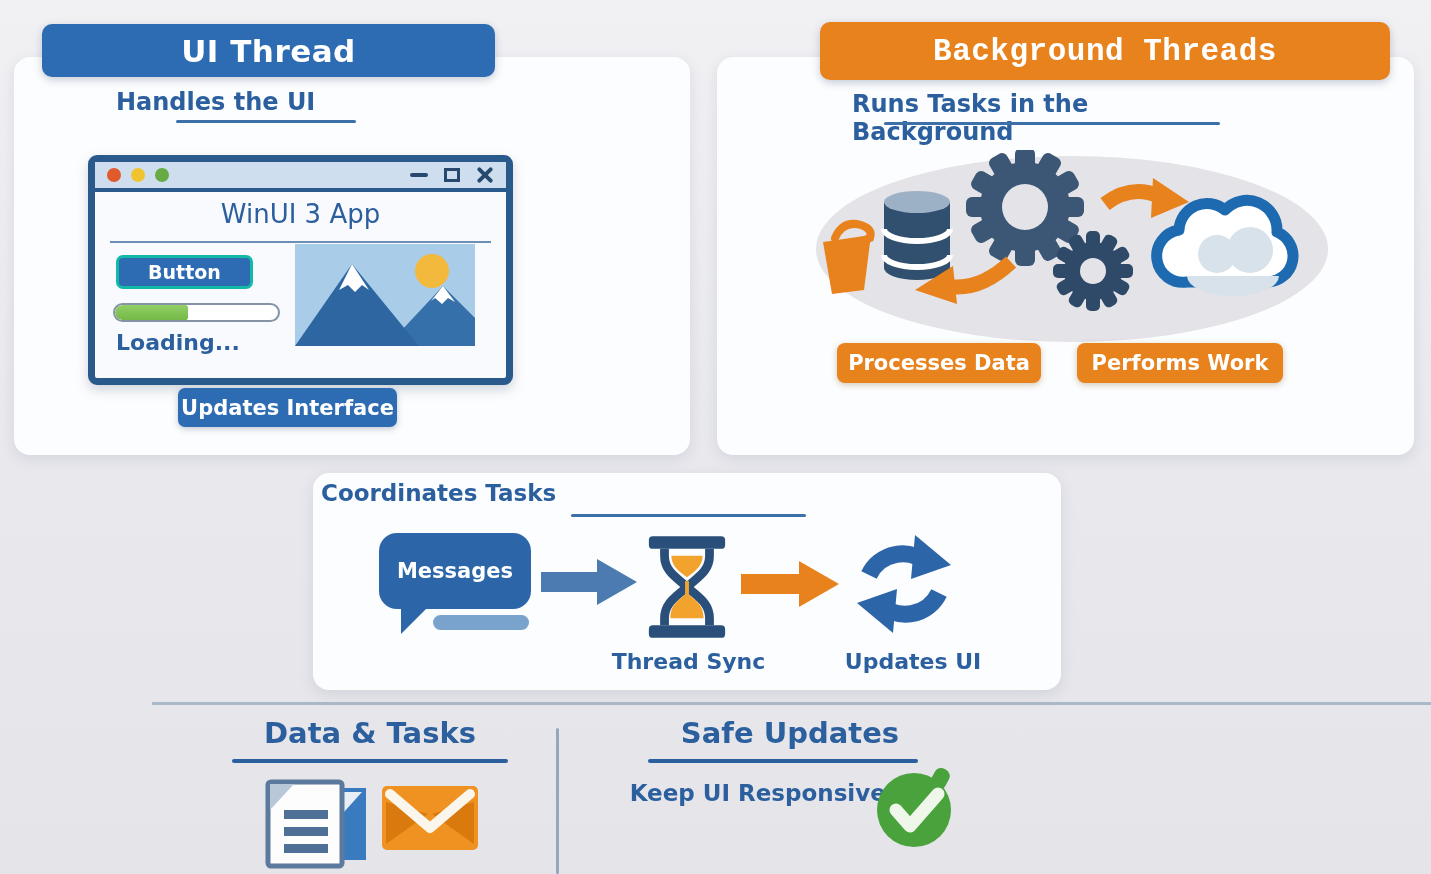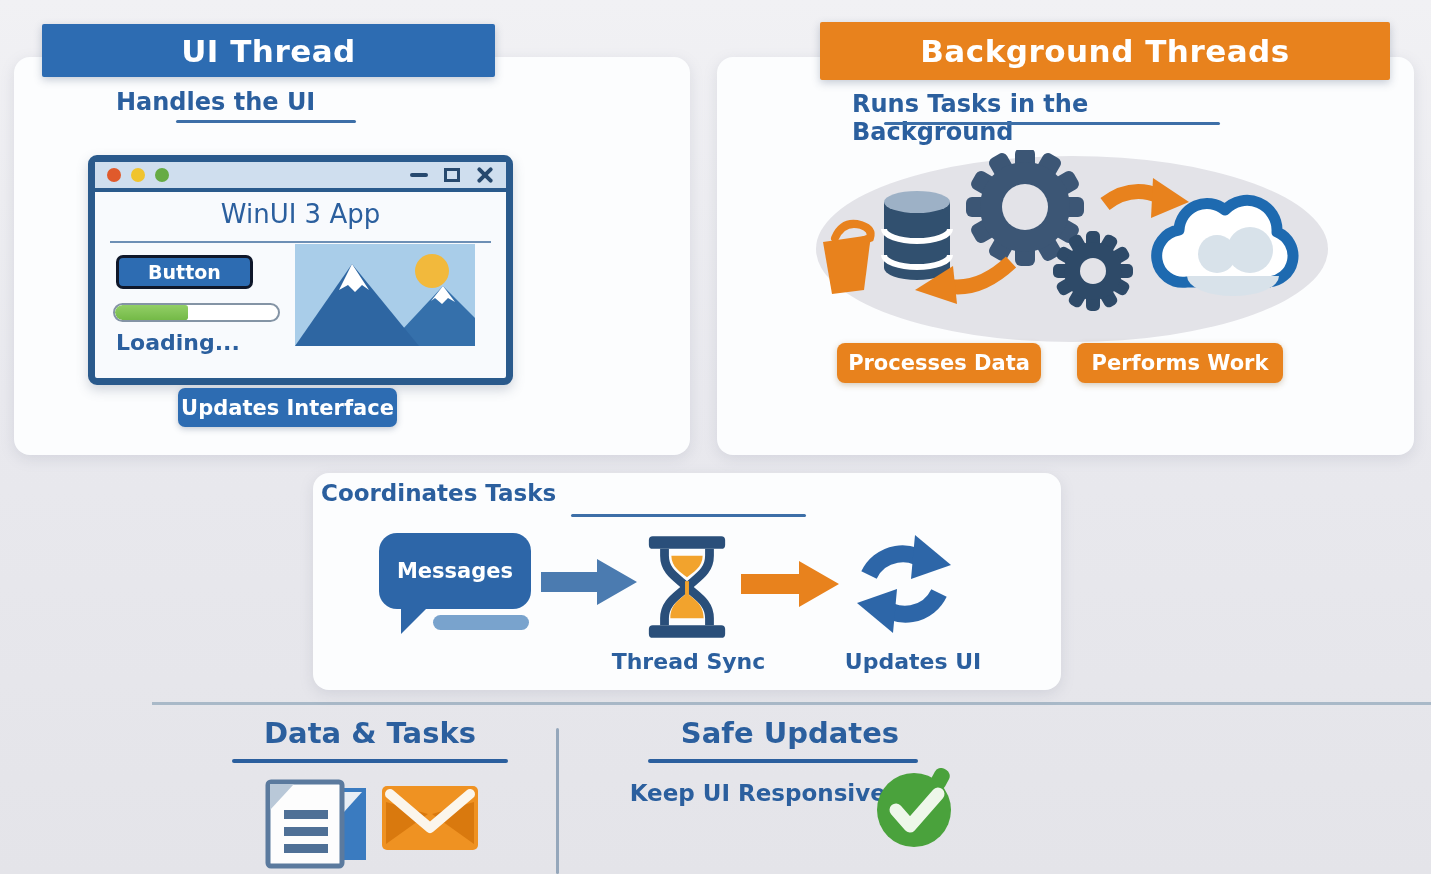--- a/index.html
+++ b/index.html
@@ -9,21 +9,21 @@
     background:linear-gradient(180deg,#f1f1f4 0%, #e9e9ee 45%, #e4e4e9 100%);
   }
   .abs { position:absolute; }
   .card {
     background:#fcfdfe; border-radius:16px;
     box-shadow:0 4px 14px rgba(120,130,150,.18);
   }
   .hdr {
     display:flex; align-items:center; justify-content:center;
     color:#fff; font-weight:bold; font-size:31px; letter-spacing:.5px;
-    border-radius:2px; box-shadow:0 3px 8px rgba(60,80,110,.28);
+    border-radius:10px; box-shadow:0 3px 8px rgba(60,80,110,.28);
   }
   .hdr-blue { background:#2d6cb2; }
   .hdr-orange { background:#e8821d; }
   .sub {
     color:#2b5f9e; font-weight:bold; font-size:24px; 
   }
   .rule { background:#3d6fa8; border-radius:2px; }
   .badge-blue {
     background:#2d6cb2; color:#fff; font-weight:bold; font-size:21px;
     display:flex; align-items:center; justify-content:center;
@@ -59,21 +59,21 @@
   }
   .ic-close::before { transform:rotate(45deg); }
   .ic-close::after { transform:rotate(-45deg); }
   .win-body { position:relative; height:185px; }
   .win-title { position:absolute; top:7px; width:100%; text-align:center;
     color:#2b5f9e; font-weight:normal; font-size:26px; }
   .win-rule { position:absolute; top:49px; left:15px; right:15px; height:2px;
     background:#6d8fb5; }
   .win-button {
     position:absolute; left:21px; top:63px; width:137px; height:34px;
-    background:#2d6cb2; border:3px solid #0f172a; border-radius:7px;
+    background:#2d6cb2; border:3px solid #14b8a6; border-radius:7px;
     color:#fff; font-weight:bold; font-size:19px;
     display:flex; align-items:center; justify-content:center;
   }
   .progress {
     position:absolute; left:18px; top:111px; width:167px; height:19px;
     background:#fff; border:2.5px solid #8494a5; border-radius:10px; overflow:hidden;
   }
   .progress-fill { width:45%; height:100%; background:linear-gradient(180deg,#92cf66,#74b947); border-radius:8px 3px 3px 8px; }
   .loading { position:absolute; left:21px; top:138px; color:#2b5f9e; font-weight:bold; font-size:22px; }
   .win-image { position:absolute; left:200px; top:52px; width:180px; height:102px; }
@@ -137,21 +137,21 @@
         <polygon points="0,102 57,20 124,102" fill="#2e66a2"></polygon>
         <polygon points="57,20 74,46 67,41 60,48 53,41 44,46" fill="#ffffff"></polygon>
       </svg>
     </div>
   </div>
 
   <div class="abs badge-blue" style="left:178px; top:388px; width:219px; height:39px;">Updates Interface</div>
 
   <div class="abs card" style="left:717px; top:57px; width:697px; height:398px;"></div>
 
-  <div class="abs hdr hdr-orange" style="left:820px; top:22px; width:570px; height:58px;">
+  <div class="abs hdr hdr-orange" style="left:820px; top:22px; width:570px; height:58px;font-family:Liberation Mono, monospace;">
     <span>Background Threads</span>
   </div>
   <div class="abs sub" style="left:852px; top:90px; width:400px;">Runs Tasks in the Background</div>
   <div class="abs rule" style="left:884px; top:122px; width:336px; height:3px;"></div>
 
   <svg class="abs" style="left:805px; top:150px;" width="540" height="200" viewBox="0 0 540 200">
     <ellipse cx="267" cy="99" rx="256" ry="93" fill="#e3e3e8"></ellipse>
 
     <g>
       <path d="M30,88 q8,-18 26,-13 q12,4 9,13 l-8,3" fill="none" stroke="#e8821d" stroke-width="8" stroke-linecap="round"></path>

